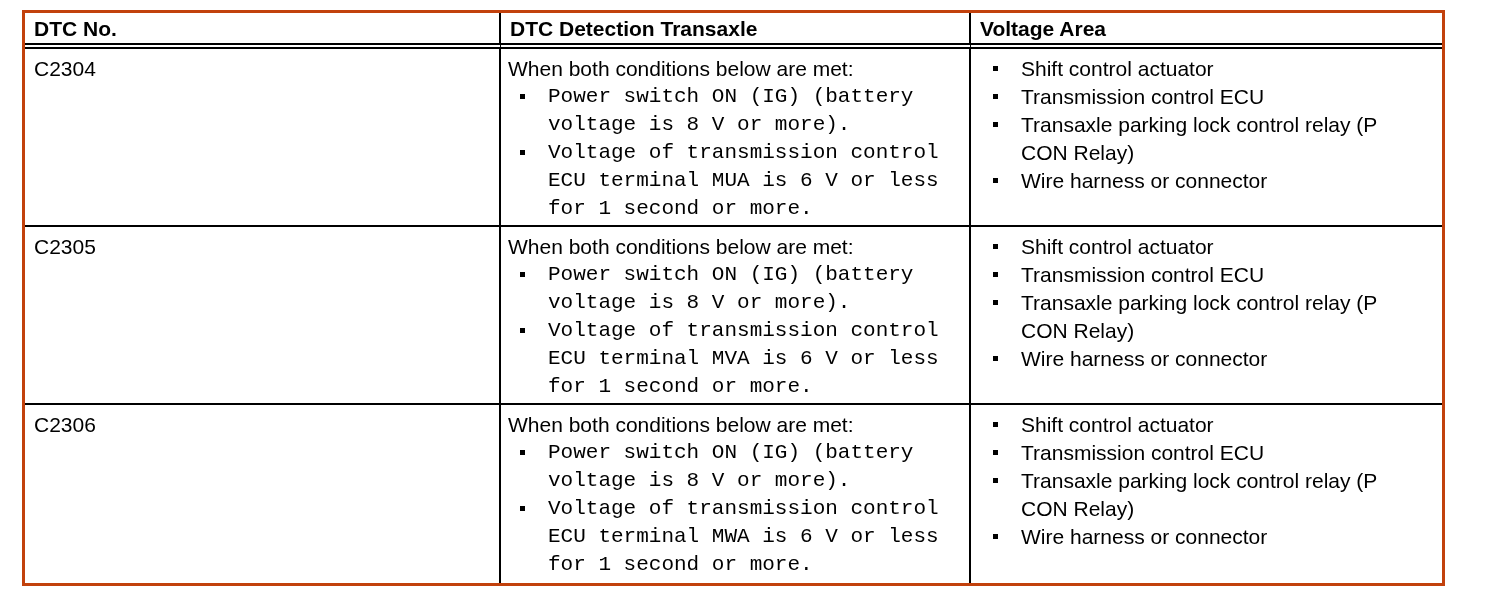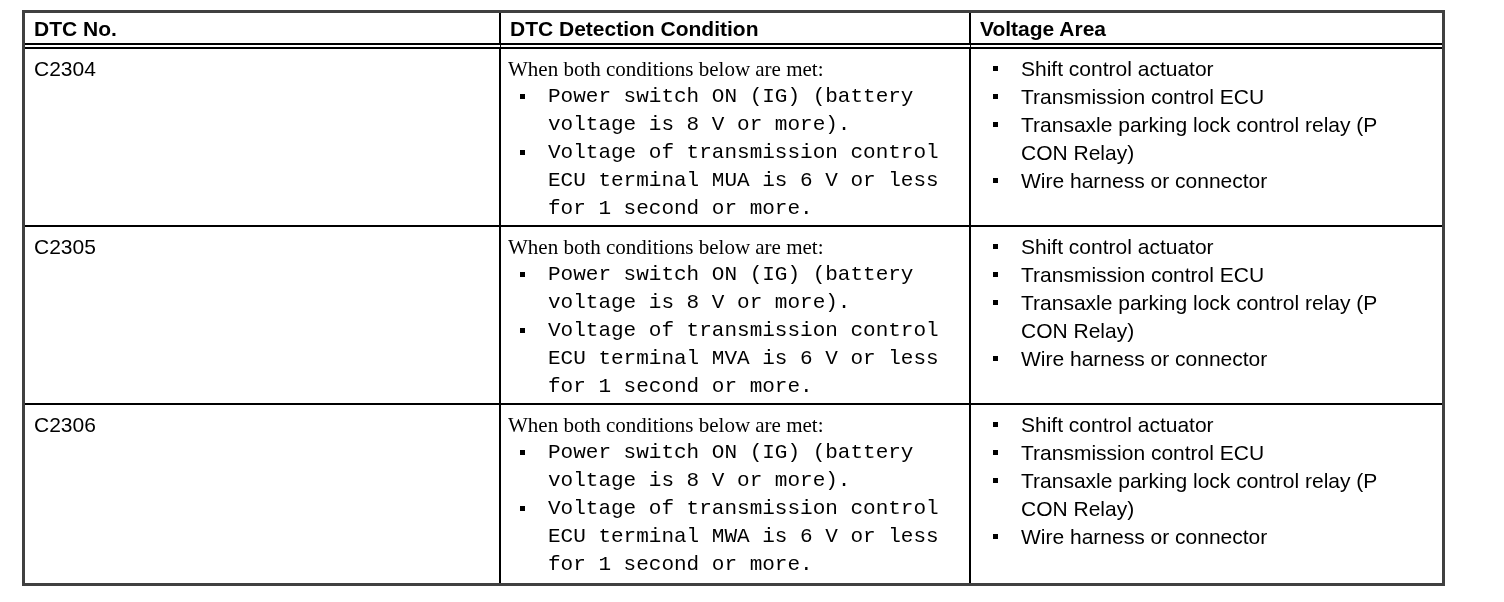--- a/index.html
+++ b/index.html
@@ -10,21 +10,21 @@
     color: #000;
     overflow: hidden;
   }
   .dtc-table {
     position: absolute;
     left: 22px; top: 10px;
     width: 1417px;
     border-collapse: separate;
     border-spacing: 0;
     table-layout: fixed;
-    border: 3px solid #404040;
+    border: 3px solid #c2410c;
     font-size: 21px;
     line-height: 28px;
   }
   col.c1 { width: 476px; }
   col.c2 { width: 470px; }
   col.c3 { width: 471px; }
   th, td {
     vertical-align: top;
     text-align: left;
     font-weight: normal;
@@ -36,21 +36,21 @@
     padding: 2px 6px 0 9px;
     border-bottom: 6px double #000;
   }
   td {
     height: 178px;
     padding: 6px 6px 0 5px;
   }
   th:not(:last-child), td:not(:last-child) { border-right: 2px solid #000; }
   tr.body-row:not(:last-child) td { border-bottom: 2px solid #000; }
   td.dtc-no { padding-left: 9px; margin-top: 44px; }
-  .intro { padding-left: 2px; font-family: Liberation Serif, serif; }
+  .intro { padding-left: 2px; }
   .bullet-item {
     position: relative;
     padding-left: 42px;
   }
   .trouble-cell .bullet-item { padding-left: 45px; padding-right: 14px; }
   .cond-cell .bullet-item { padding-right: 19px; font-family: Liberation Mono, monospace; }
   .bullet {
     position: absolute;
     left: 14px; top: 11px;
     width: 5px; height: 5px;
@@ -63,21 +63,21 @@
 
 <table class="dtc-table">
   <colgroup>
       <col class="c1">
       <col class="c2">
       <col class="c3">
     </colgroup>
   <thead>
     <tr>
       <th>DTC No.</th>
-      <th>DTC Detection Condition</th>
+      <th>DTC Detection Transaxle</th>
       <th>Voltage Area</th>
     </tr>
   </thead>
   <tbody>
     <tr class="body-row">
       <td class="dtc-no">C2304</td>
       <td class="cond-cell">
         <div class="intro">When both conditions below are met:</div>
         <div class="bullet-item"><span class="bullet"></span><span>Power switch ON (IG) (battery voltage is 8 V or more).</span></div>
         <div class="bullet-item"><span class="bullet"></span><span>Voltage of transmission control ECU terminal MUA is 6 V or less for 1 second or more.</span></div>

